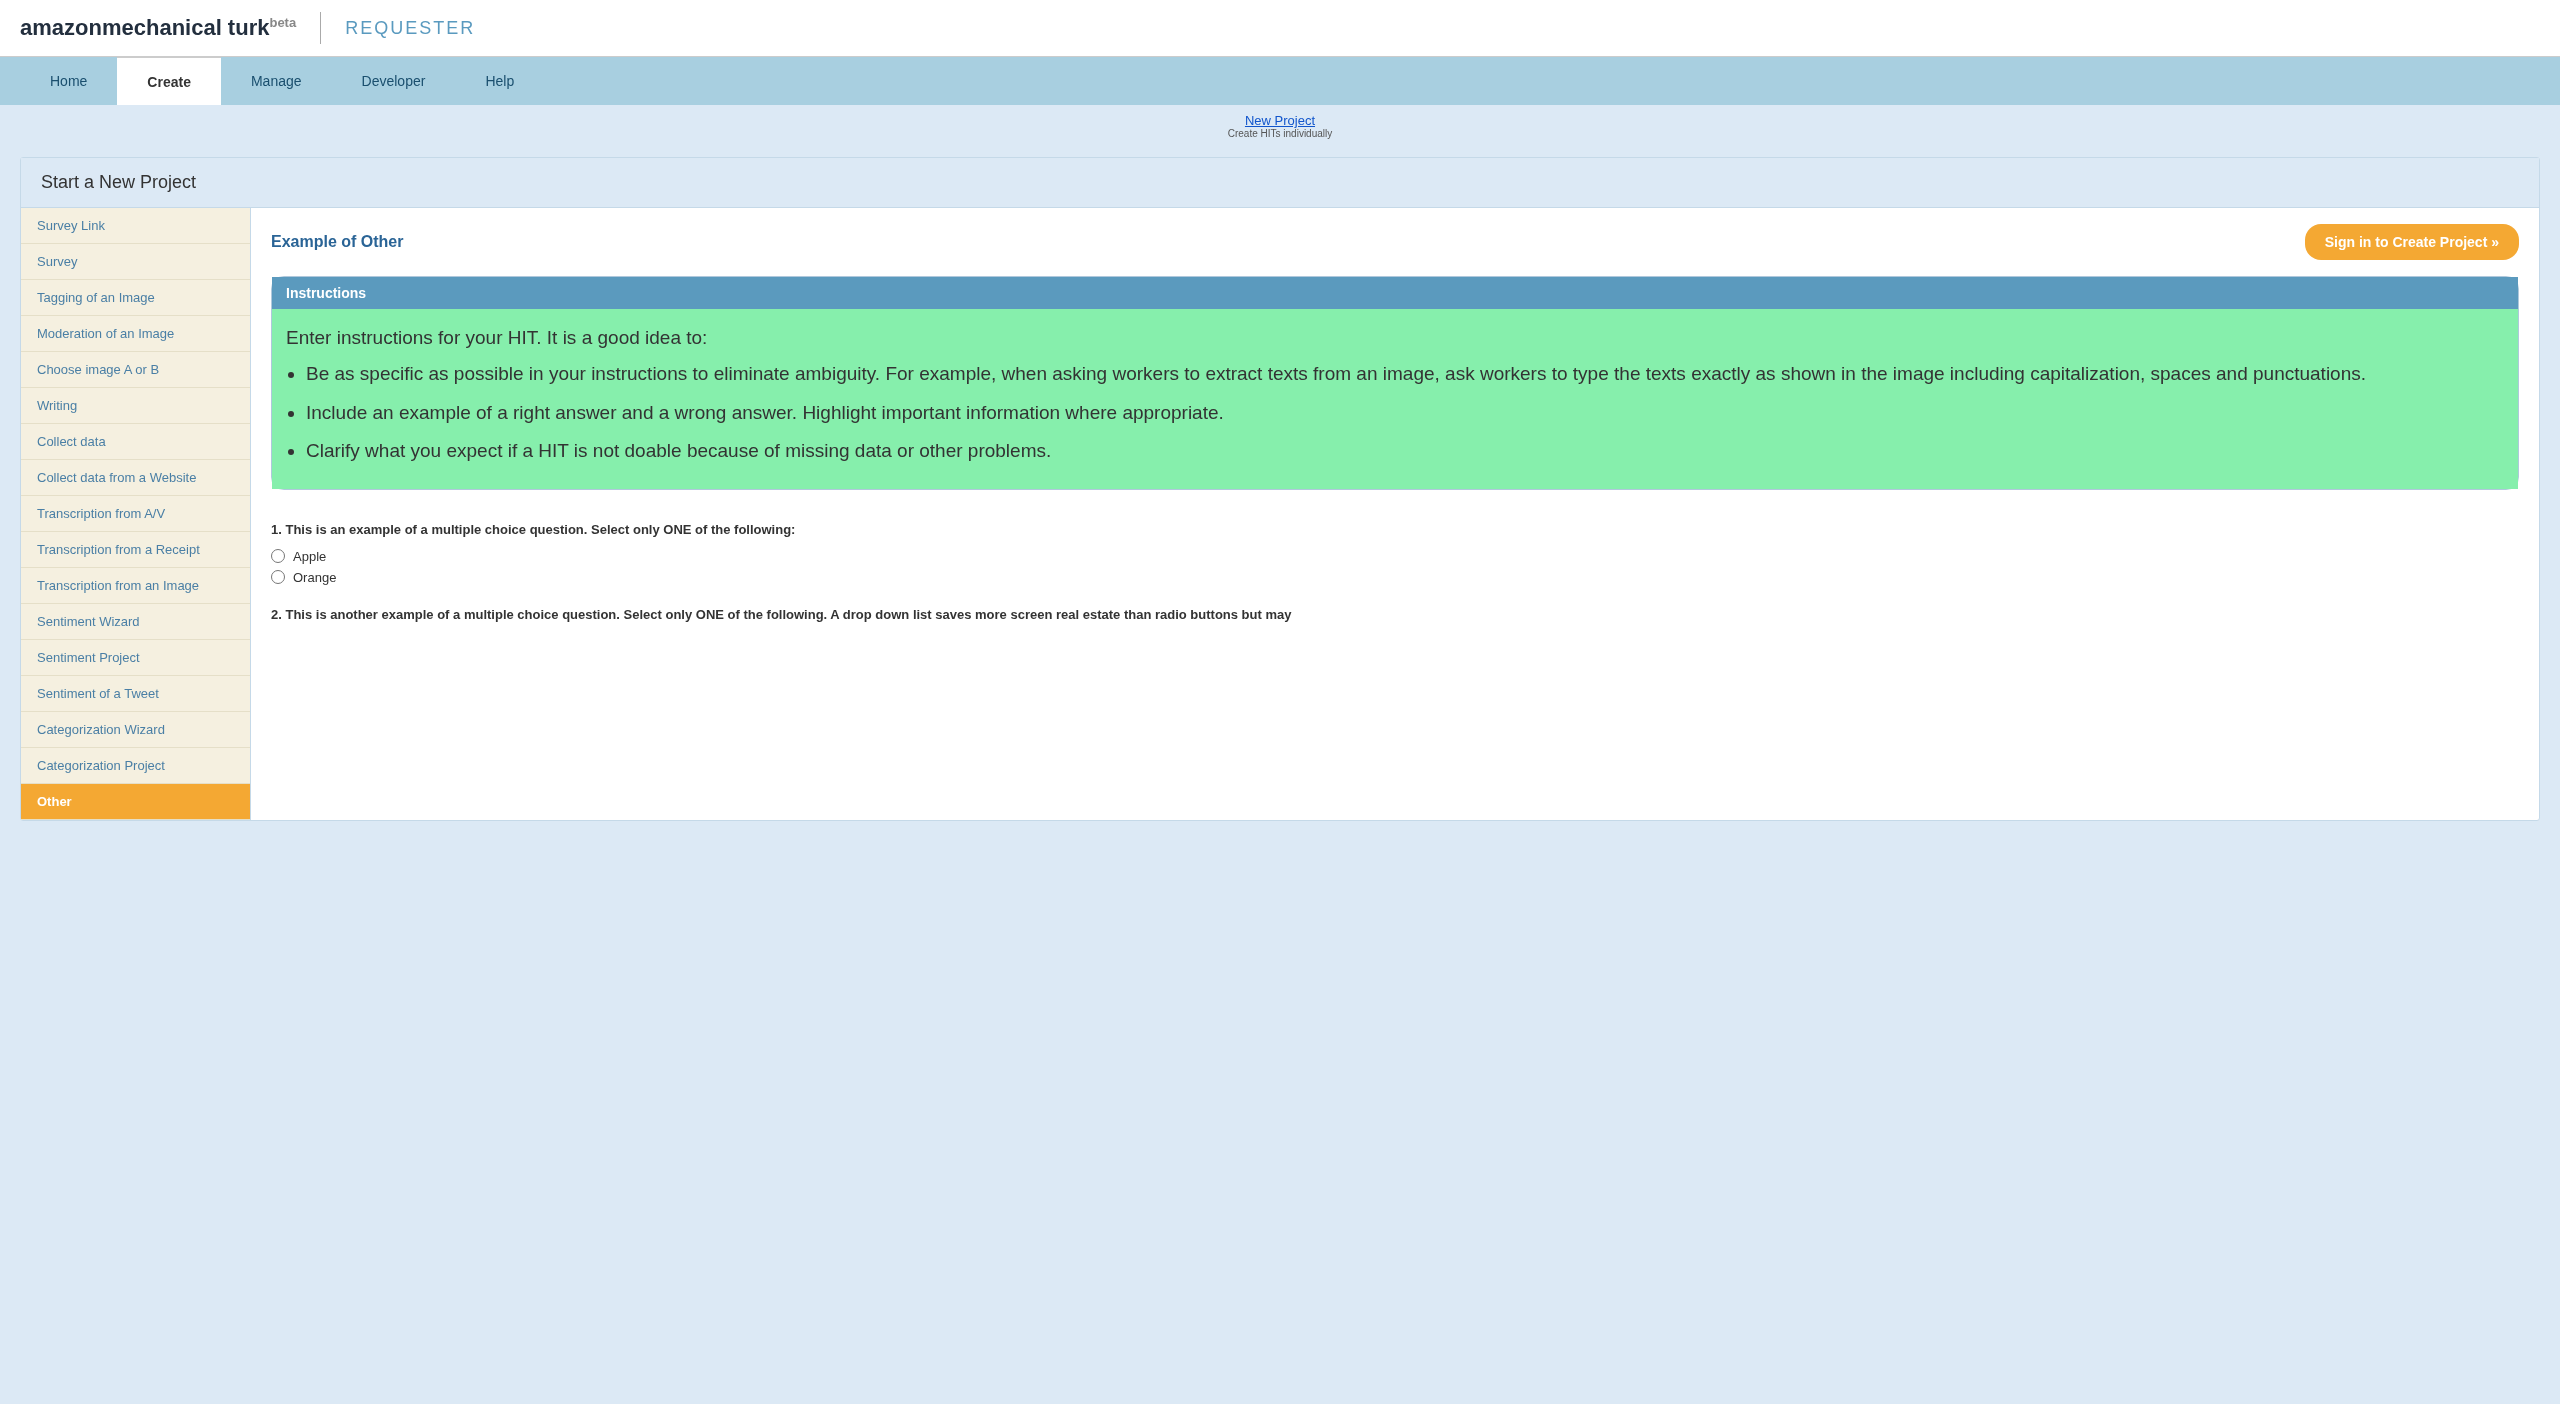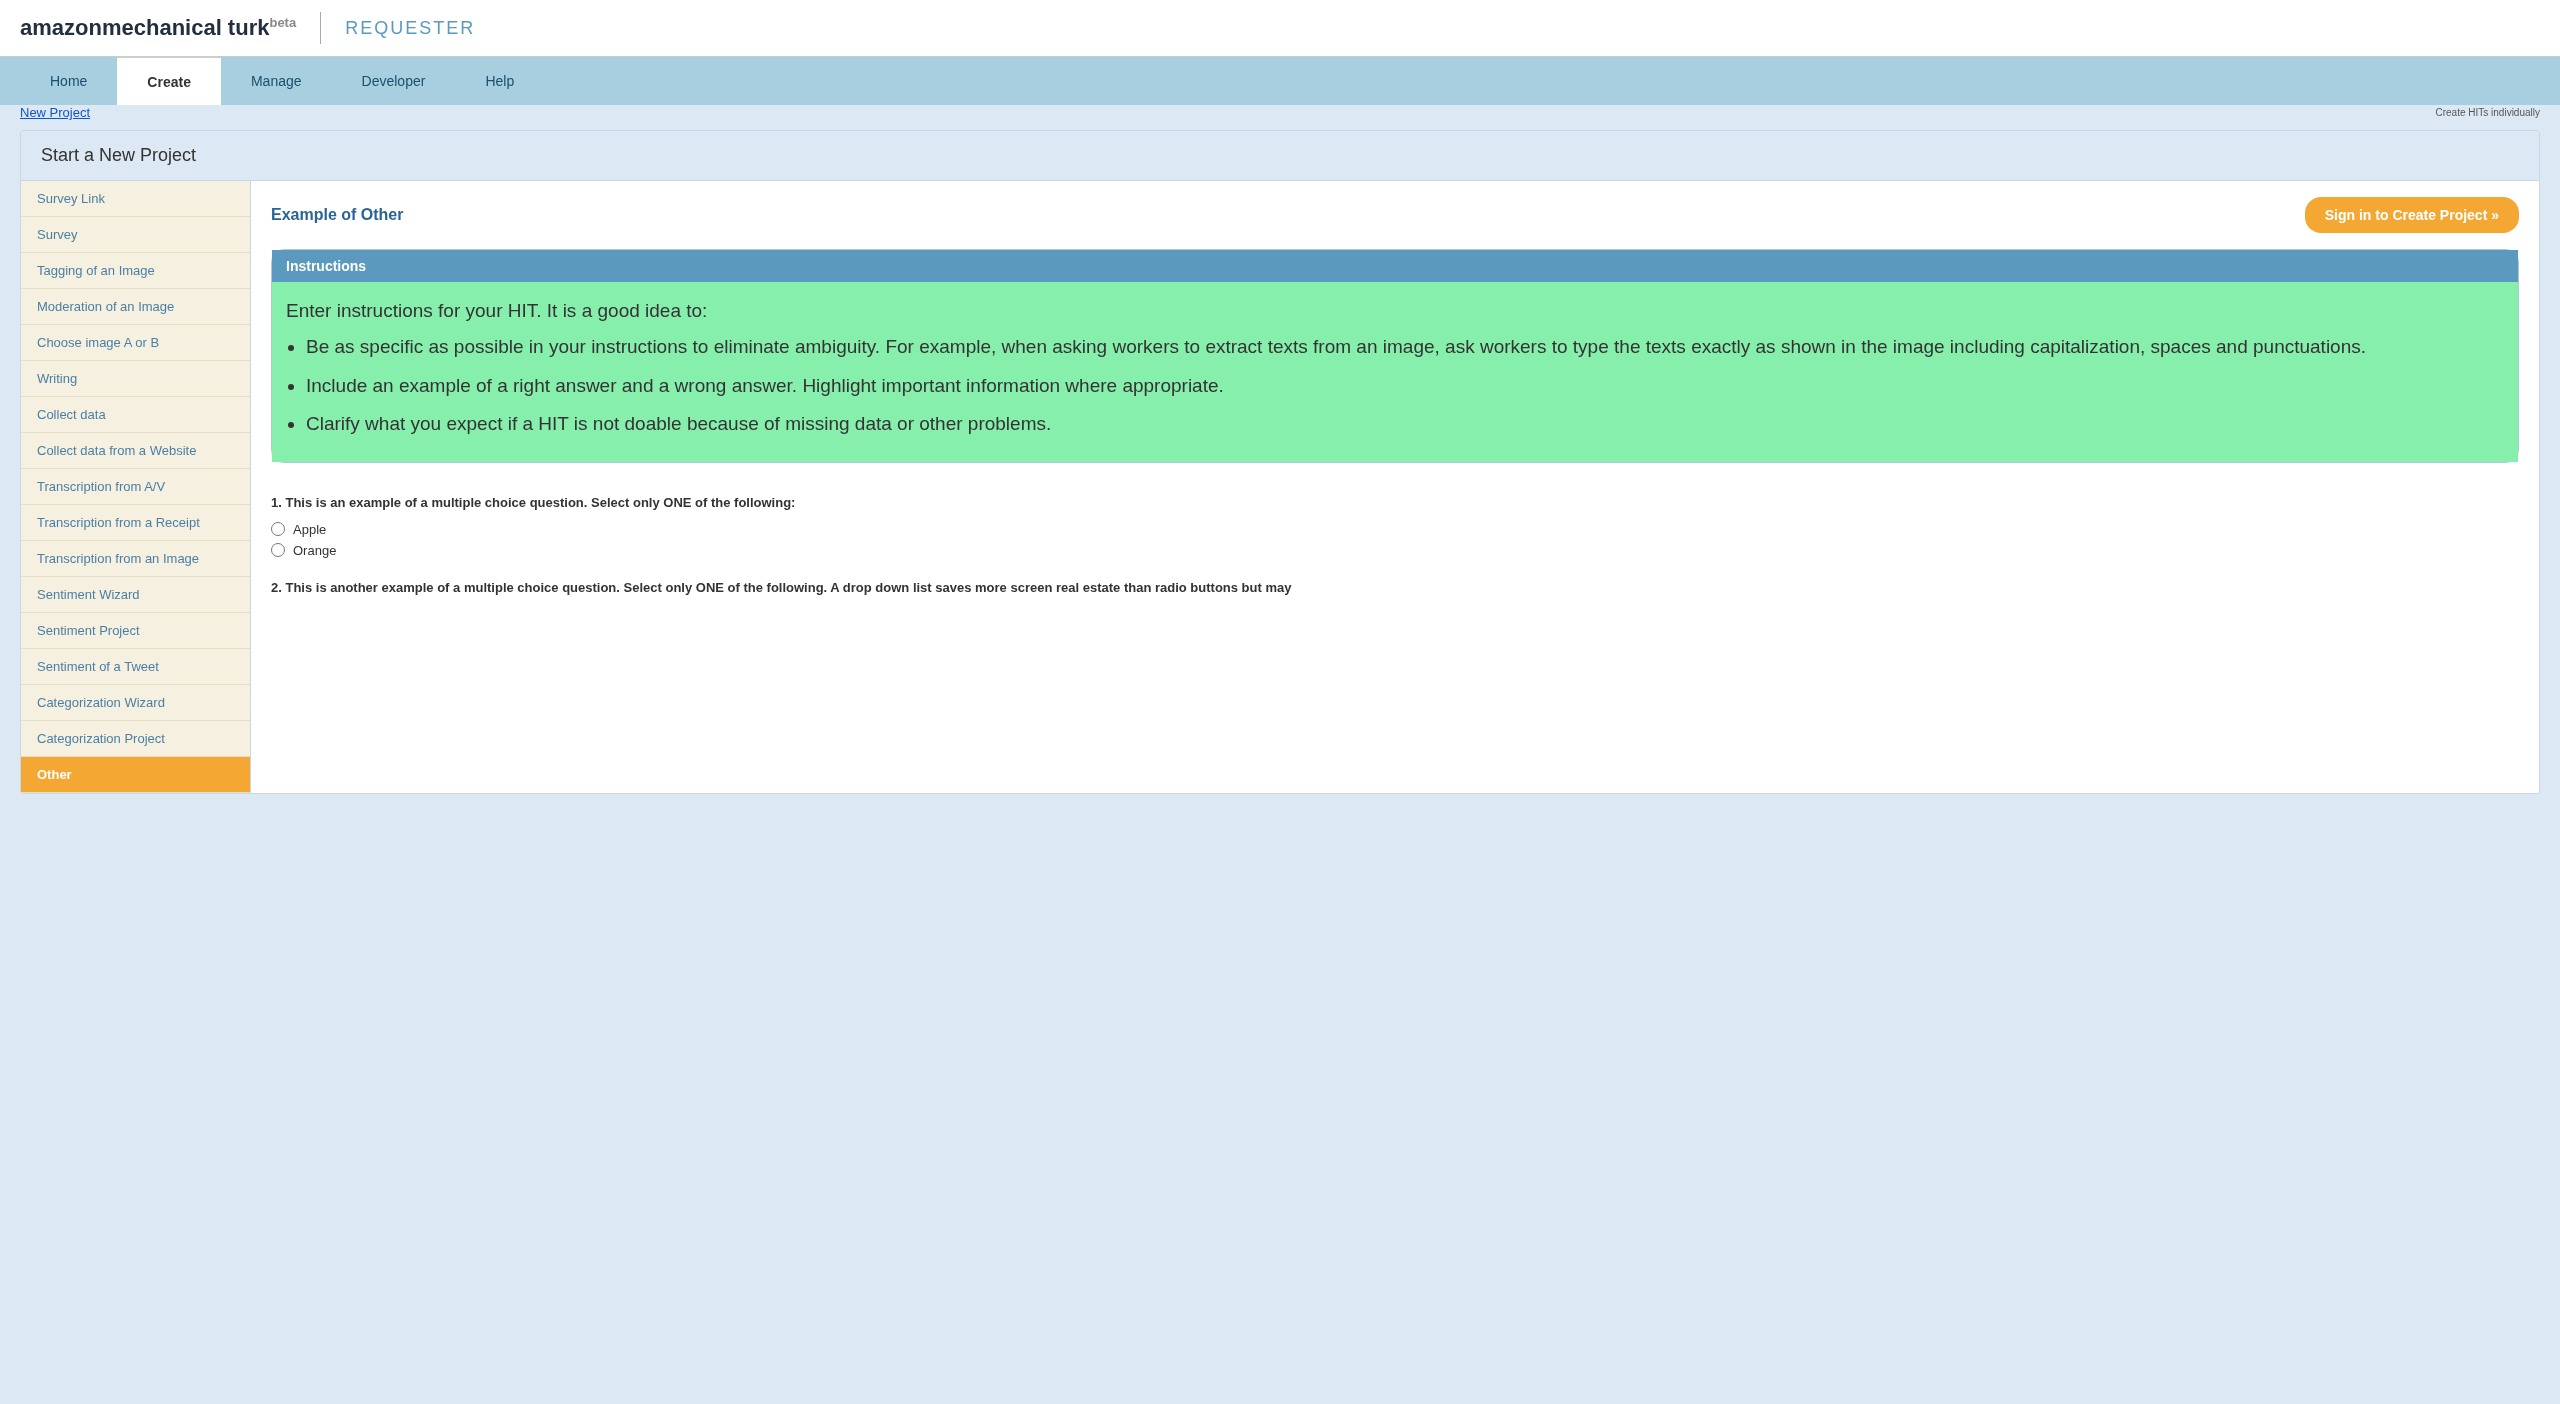--- a/index.html
+++ b/index.html
@@ -70,24 +70,25 @@
     .nav-item.active {
       background: white;
       color: #333;
       font-weight: bold;
       border-top: 1px solid #ccc;
     }
 
     
     #breadcrumb-bar {
       background: #dce9f5;
-      padding: 0 20px;
+      padding: 8px 20px;
       display: flex;
       justify-content: space-between;
       align-items: center;
+      flex-direction: column;
     }
     #breadcrumb a {
       color: #1155cc;
       text-decoration: underline;
       font-size: 13px;
       cursor: pointer;
     }
     #create-hits-link {
       color: #555;
       font-size: 10px;

